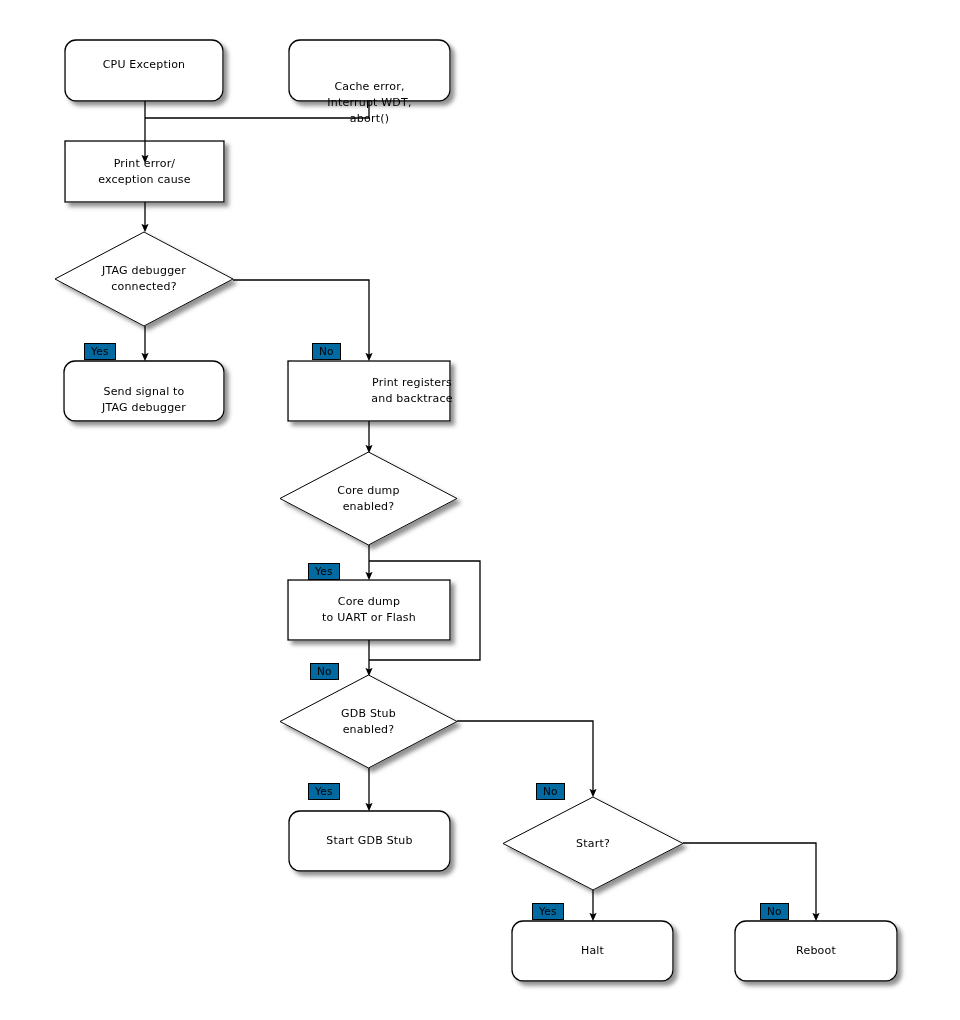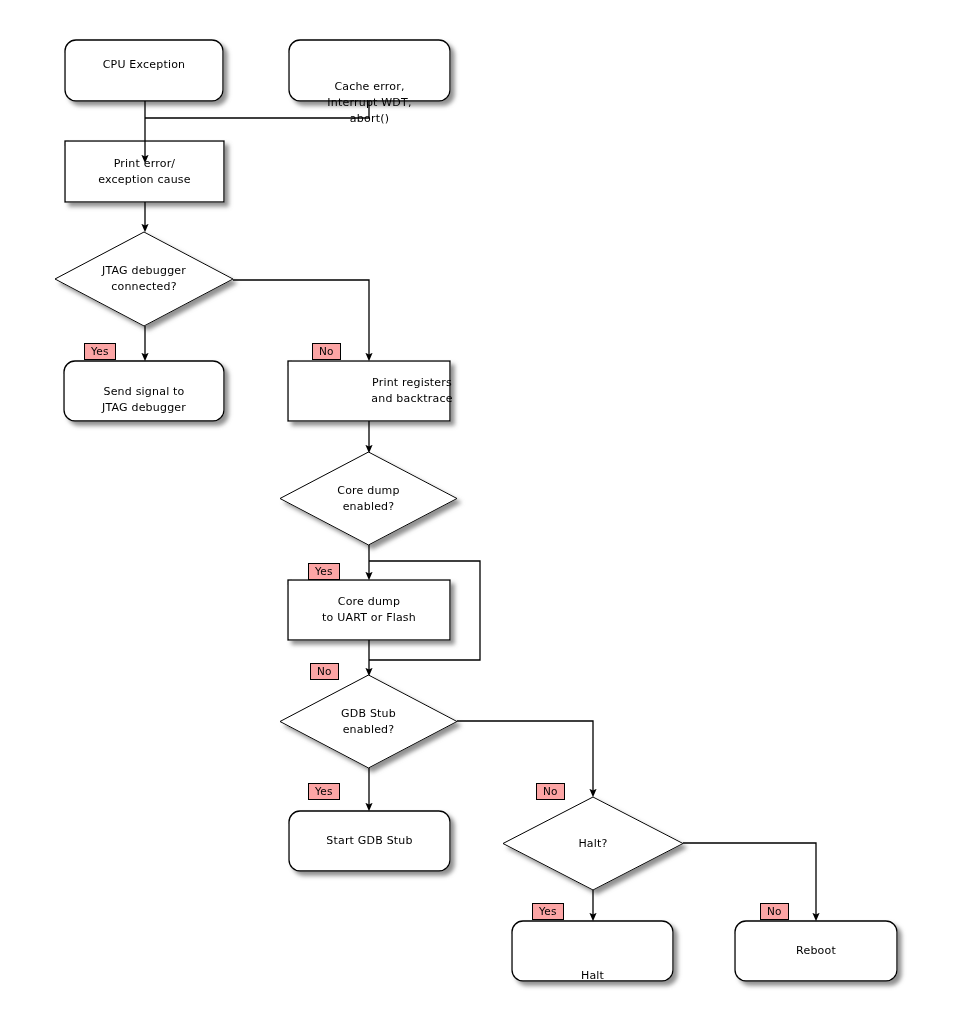--- a/index.html
+++ b/index.html
@@ -30,21 +30,21 @@
     text-align: center;
     font-size: 11px;
     line-height: 16px;
     color: #000000;
     letter-spacing: 0.2px;
     pointer-events: none;
     white-space: pre;
   }
   .edge-label {
     position: absolute;
-    background: #fca5a5;
+    background: #0369a1;
     border: 1px solid #000000;
     font-size: 10.5px;
     line-height: 14px;
     color: #000000;
     padding: 0px 6px 1px 6px;
     letter-spacing: 0.2px;
     text-align: center;
     box-sizing: border-box;
   }
 </style>
@@ -106,22 +106,22 @@
 JTAG debugger</div>
       <div class="node-label" style="left: 288px; top: 361px; width: 162px; height: 60px; margin-left: 43px;">Print registers
 and backtrace</div>
       <div class="node-label" style="left: 280px; top: 452px; width: 177px; height: 93px;">Core dump
 enabled?</div>
       <div class="node-label" style="left: 288px; top: 580px; width: 162px; height: 60px;">Core dump
 to UART or Flash</div>
       <div class="node-label" style="left: 280px; top: 675px; width: 177px; height: 93px;">GDB Stub
 enabled?</div>
       <div class="node-label" style="left: 289px; top: 811px; width: 161px; height: 60px; border-radius: 28px;">Start GDB Stub</div>
-      <div class="node-label" style="left: 503px; top: 797px; width: 180px; height: 93px;">Halt?</div>
-      <div class="node-label" style="left: 512px; top: 921px; width: 161px; height: 60px; margin-top: 25px;">Halt</div>
+      <div class="node-label" style="left: 503px; top: 797px; width: 180px; height: 93px;">Start?</div>
+      <div class="node-label" style="left: 512px; top: 921px; width: 161px; height: 60px;">Halt</div>
       <div class="node-label" style="left: 735px; top: 921px; width: 162px; height: 60px;">Reboot</div>
     </div>
   <div id="edge-labels-layer">
       <div class="edge-label" style="left: 84px; top: 343px;">Yes</div>
       <div class="edge-label" style="left: 312px; top: 343px;">No</div>
       <div class="edge-label" style="left: 308px; top: 563px;">Yes</div>
       <div class="edge-label" style="left: 310px; top: 663px;">No</div>
       <div class="edge-label" style="left: 308px; top: 783px;">Yes</div>
       <div class="edge-label" style="left: 536px; top: 783px;">No</div>
       <div class="edge-label" style="left: 532px; top: 903px;">Yes</div>

